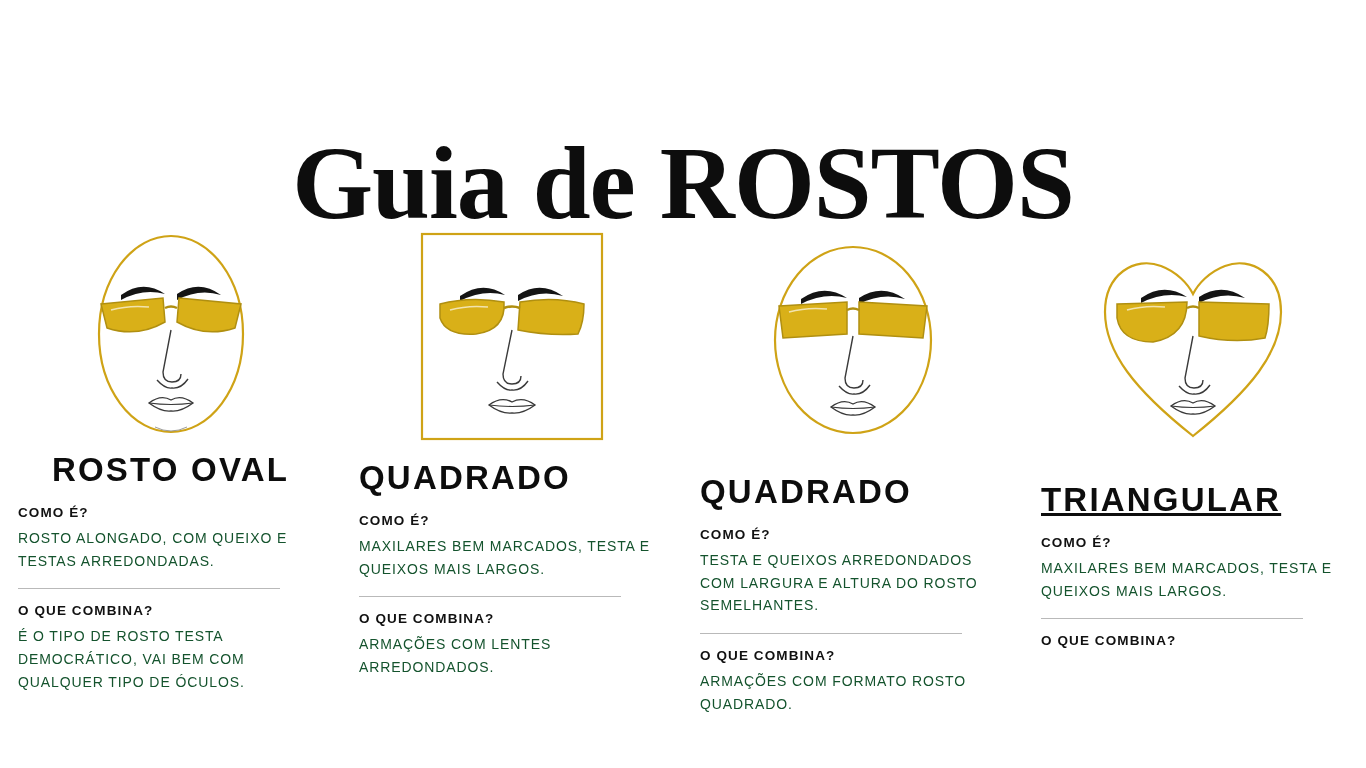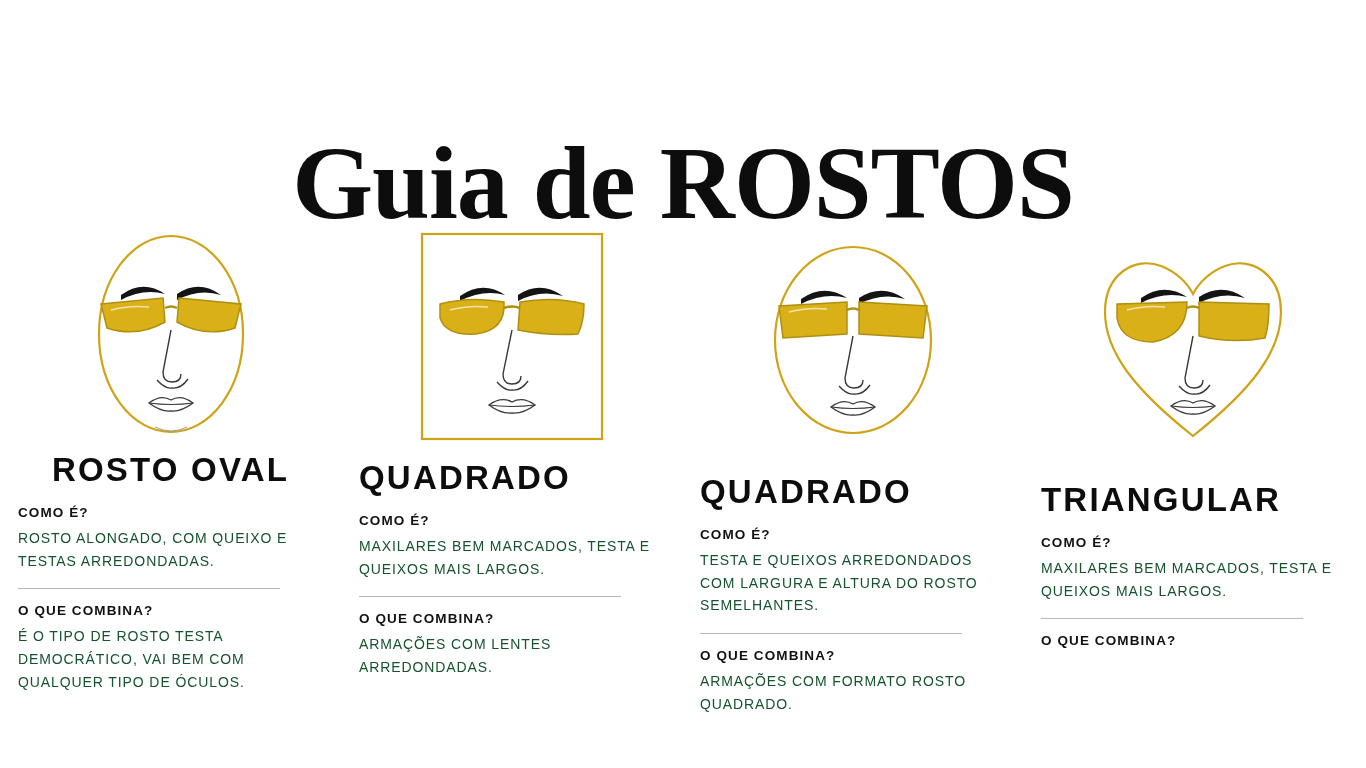--- a/index.html
+++ b/index.html
@@ -95,21 +95,21 @@
     width: 86%;
   }
 
   
   .card.c1 .shape-name { margin-top: 4px; text-align: center; }
   .card.c2 .illo { padding-top: 4px; }
   .card.c3 .illo { padding-top: 14px; }
   .card.c4 .illo { padding-top: 18px; }
   .card.c2 .shape-name { margin-top: 8px; }
   .card.c3 .shape-name { margin-top: 12px; }
-  .card.c4 .shape-name { margin-top: 16px; }
+  .card.c4 .shape-name { margin-top: 16px; text-decoration: underline; }
 </style>
 </head>
 <body>
 
 <div id="page">
 
   <h1 id="title">Guia de ROSTOS</h1>
 
   <div id="cards">
 
@@ -162,21 +162,21 @@
           <path d="M116 76 Q150 70 180 78 Q180 96 174 108 Q144 110 114 104 Z" fill="#d9b018" stroke="#b08f10" stroke-width="1.5"></path>
           <path d="M100 82 Q108 79 116 82" fill="none" stroke="#b08f10" stroke-width="2.5"></path>
           <path d="M46 84 Q64 79 84 81" fill="none" stroke="#fff" stroke-width="1.6" opacity="0.65"></path>
         </svg>
       </div>
       <div class="shape-name">QUADRADO</div>
       <p class="sec-label">COMO É?</p>
       <p class="sec-body">MAXILARES BEM MARCADOS, TESTA E QUEIXOS MAIS LARGOS.</p>
       <hr class="divider">
       <p class="sec-label">O QUE COMBINA?</p>
-      <p class="sec-body">ARMAÇÕES COM LENTES ARREDONDADAS.</p>
+      <p class="sec-body">ARMAÇÕES COM LENTES ARREDONDADOS.</p>
     </div>
 
     <div class="card c3">
       <div class="illo">
         <svg width="200" height="215" viewBox="0 0 200 215">
           <ellipse cx="100" cy="104" rx="78" ry="93" fill="none" stroke="#cfa316" stroke-width="2.2"></ellipse>
 
           <path d="M100 100 L92 142 Q92 152 101 152 Q110 152 110 144" fill="none" stroke="#3a3a3a" stroke-width="1.4"></path>
           <path d="M86 150 Q94 159 101 158 Q110 159 117 149" fill="none" stroke="#3a3a3a" stroke-width="1.4"></path>
 

